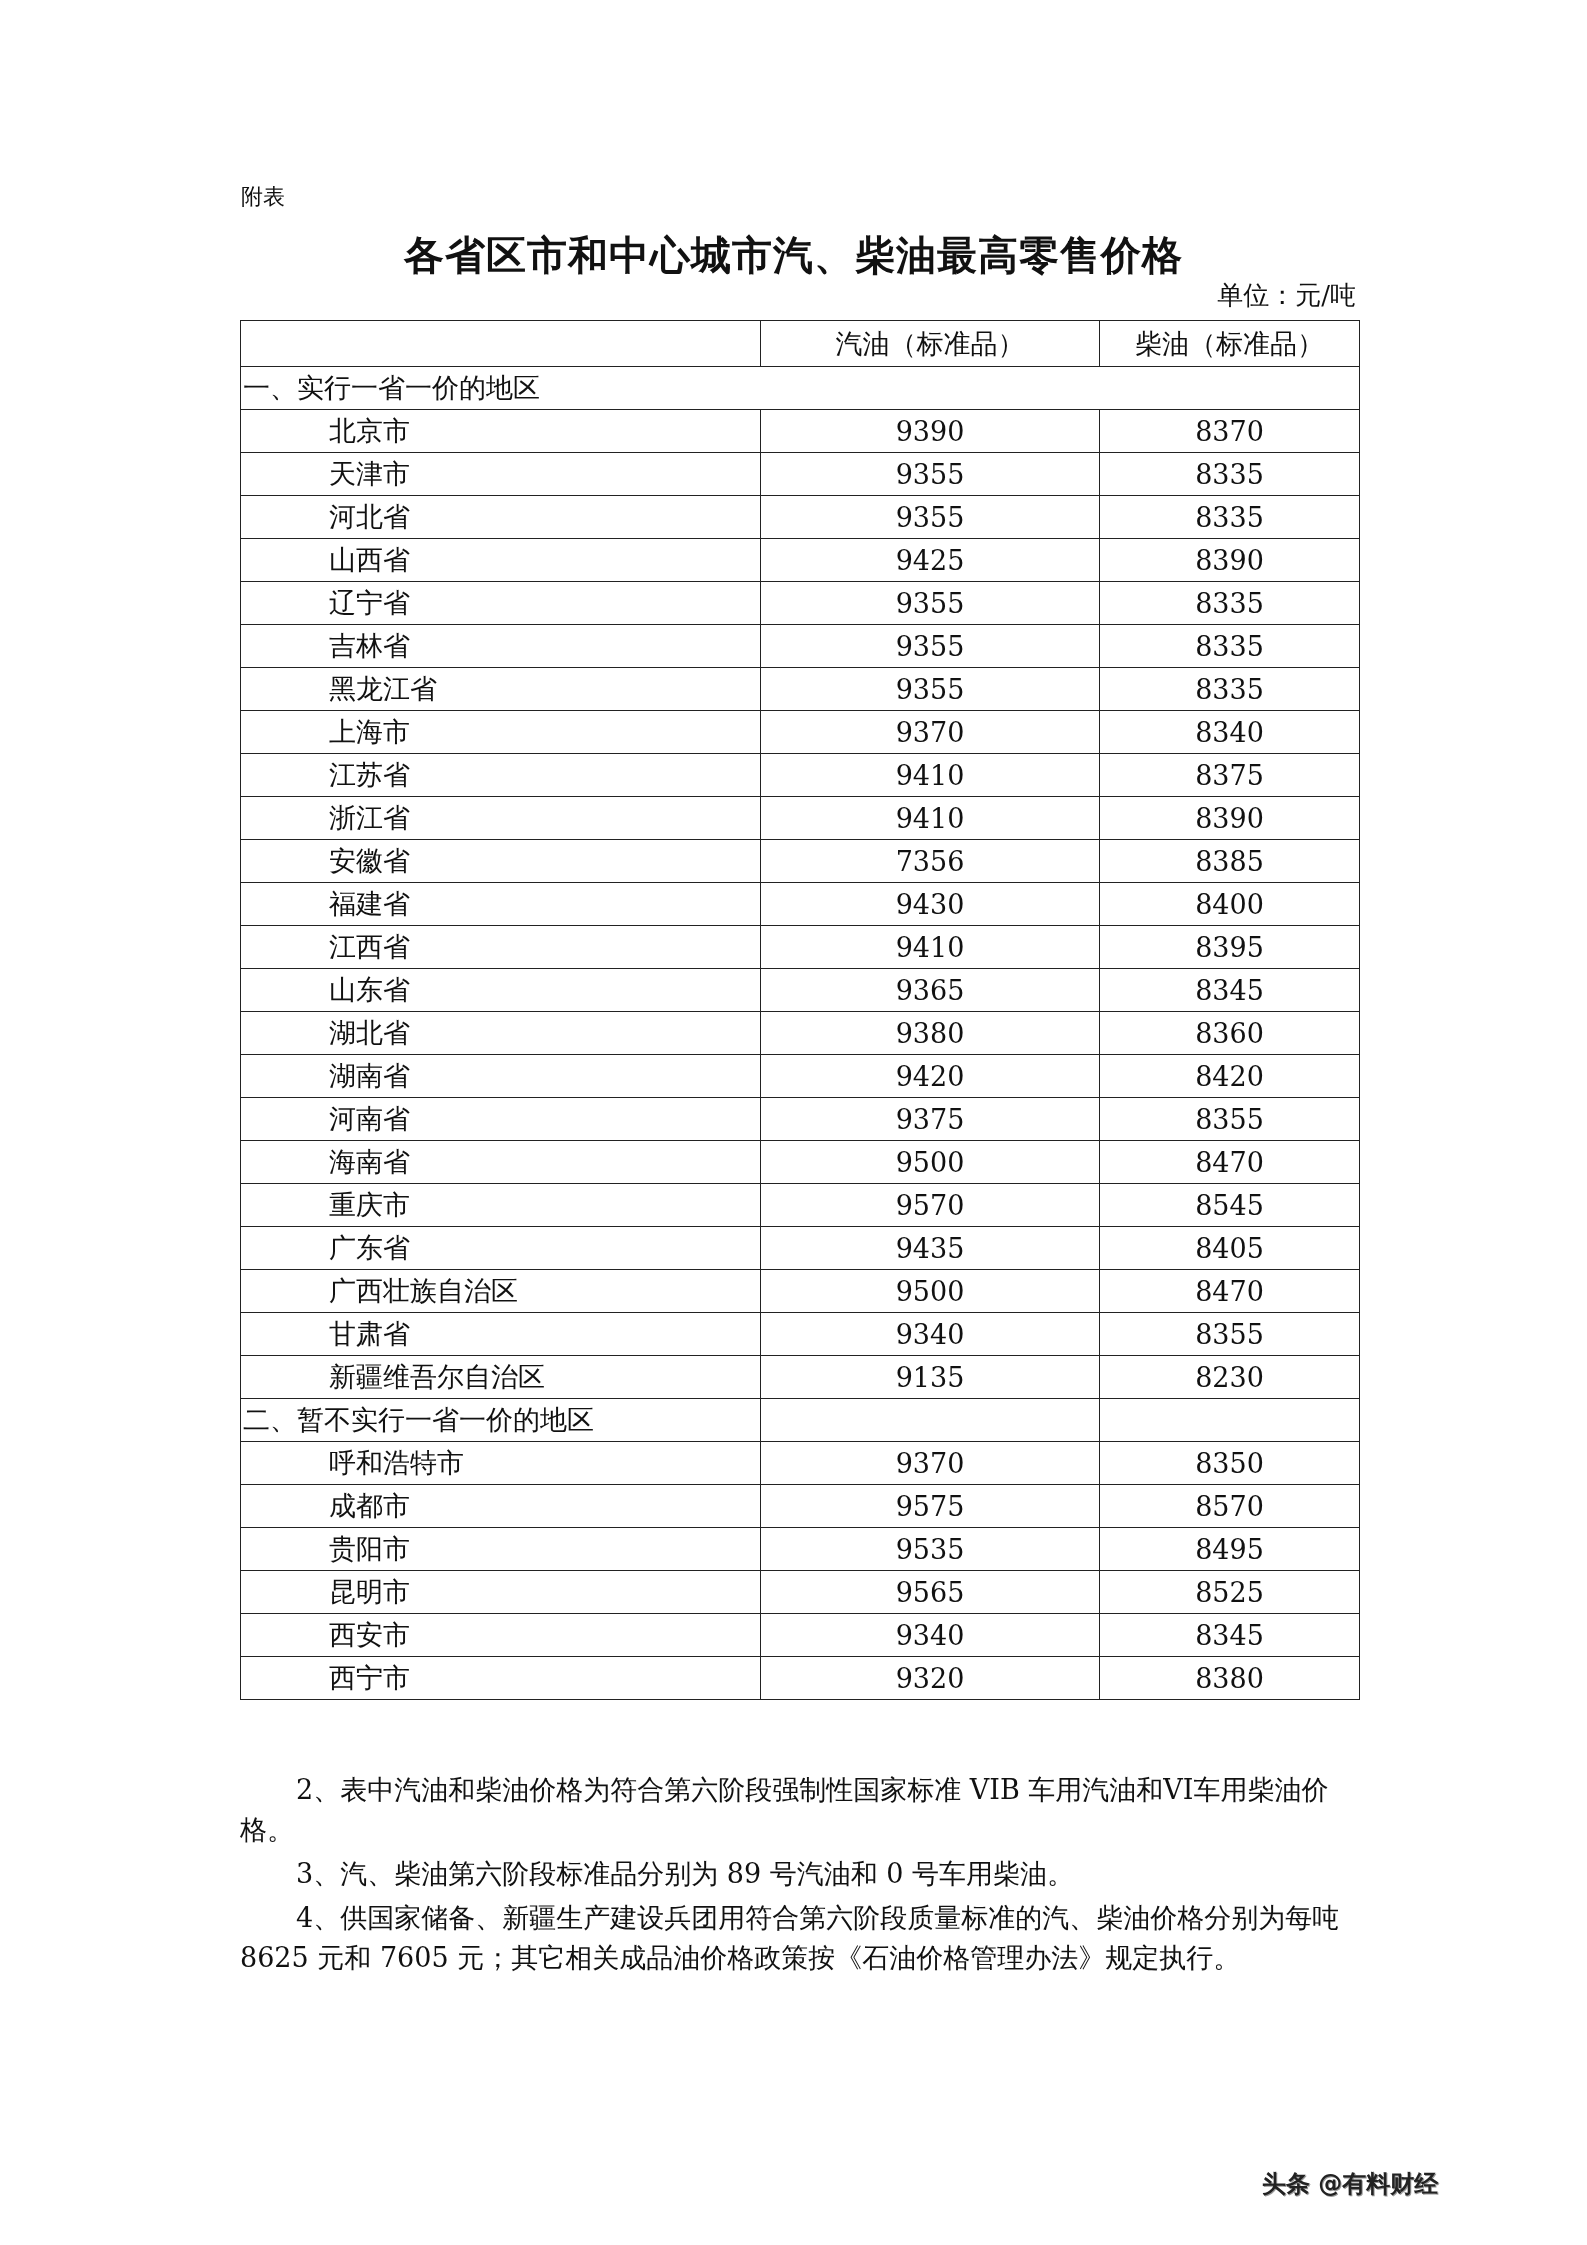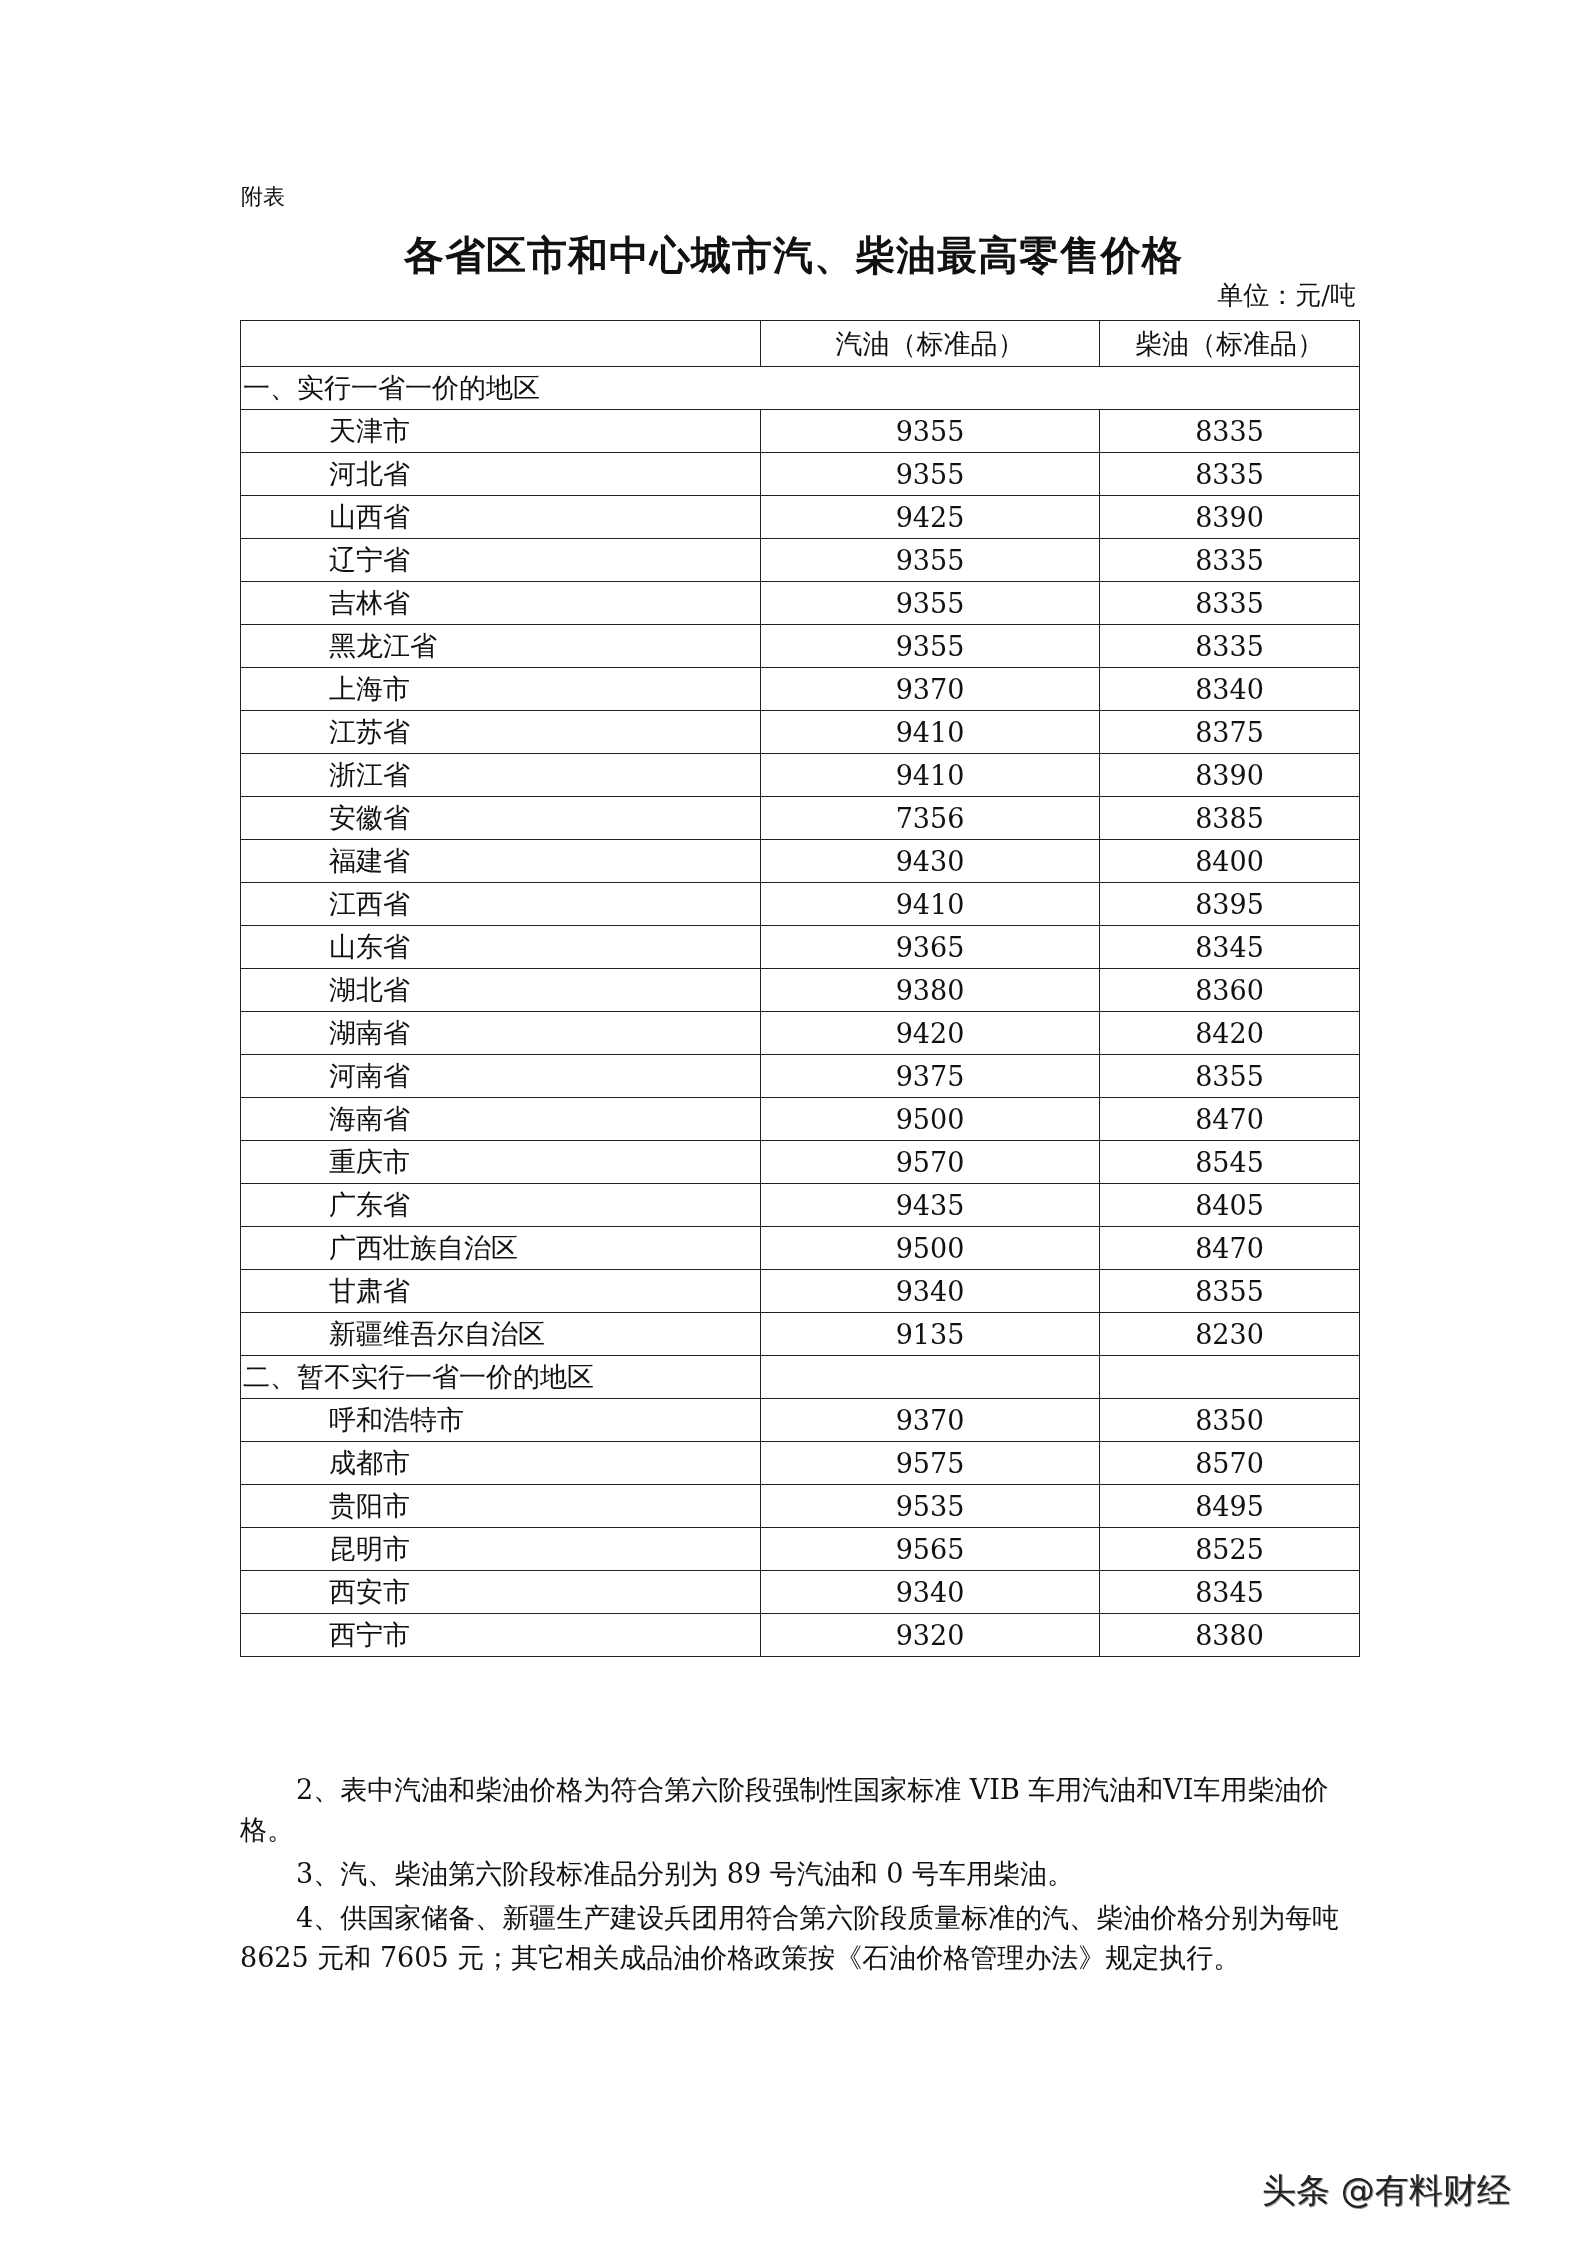--- a/index.html
+++ b/index.html
@@ -15,40 +15,45 @@
   table.price tr.head td { height:45px; text-align:center; }
   td.c1 { width:431px; }
   td.c2 { width:338px; text-align:center; }
   td.c3 { text-align:center; }
   td.name { padding-left:88px !important; }
   td.section { padding-left:2px !important; }
   .notes { position:absolute; left:240px; top:1770px; width:1120px; font-size:27px; line-height:40px; }
   .notes p { margin:0 0 4px 0; }
   .notes .indent { text-indent:56px; }
   .watermark { position:absolute; left:1262px; top:2168px; font-family:"DejaVu Sans","Liberation Sans",sans-serif;
-               font-size:34px; color:#222; text-shadow:1px 1px 0 #999; }
+               font-size:24px; color:#222; text-shadow:1px 1px 0 #999;font-weight:bold; }
 </style>
 </head>
 <body>
 
 <div class="appendix">附表</div>
 <div class="title">各省区市和中心城市汽、柴油最高零售价格</div>
 <div class="unit">单位：元/吨</div>
 
 <table class="price">
   <tbody id="tbody">
     <tr class="head">
       <td class="c1"></td>
       <td class="c2">汽油（标准品）</td>
       <td class="c3">柴油（标准品）</td>
     </tr>
   <tr>
         <td colspan="3" class="section">一、实行一省一价的地区</td>
       </tr>
       <tr>
+        <td class="c1 name">北京市</td>
+        <td class="c2">9390</td>
+        <td class="c3">8370</td>
+      </tr>
+      <tr>
         <td class="c1 name">天津市</td>
         <td class="c2">9355</td>
         <td class="c3">8335</td>
       </tr>
       <tr>
         <td class="c1 name">河北省</td>
         <td class="c2">9355</td>
         <td class="c3">8335</td>
       </tr>
       <tr>

